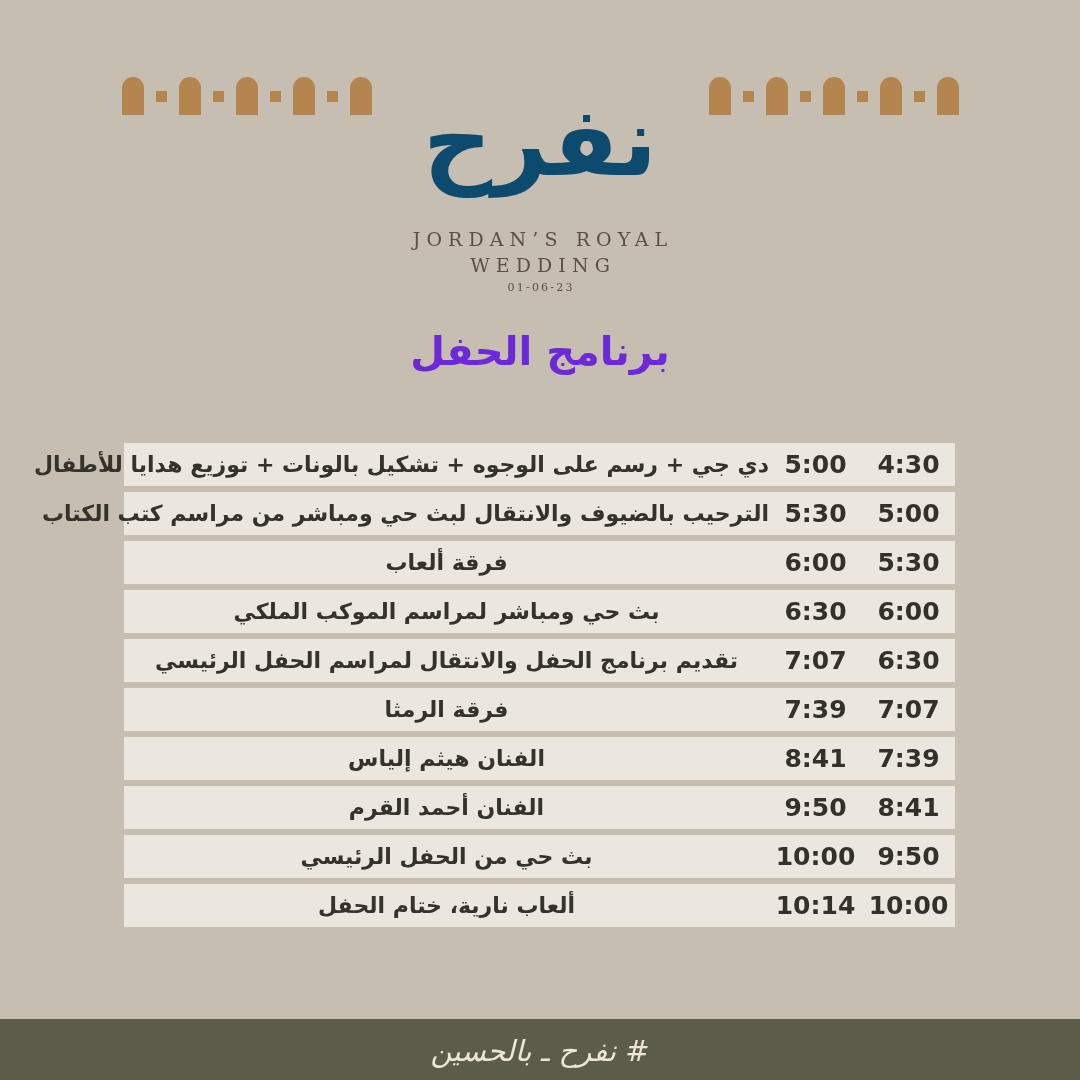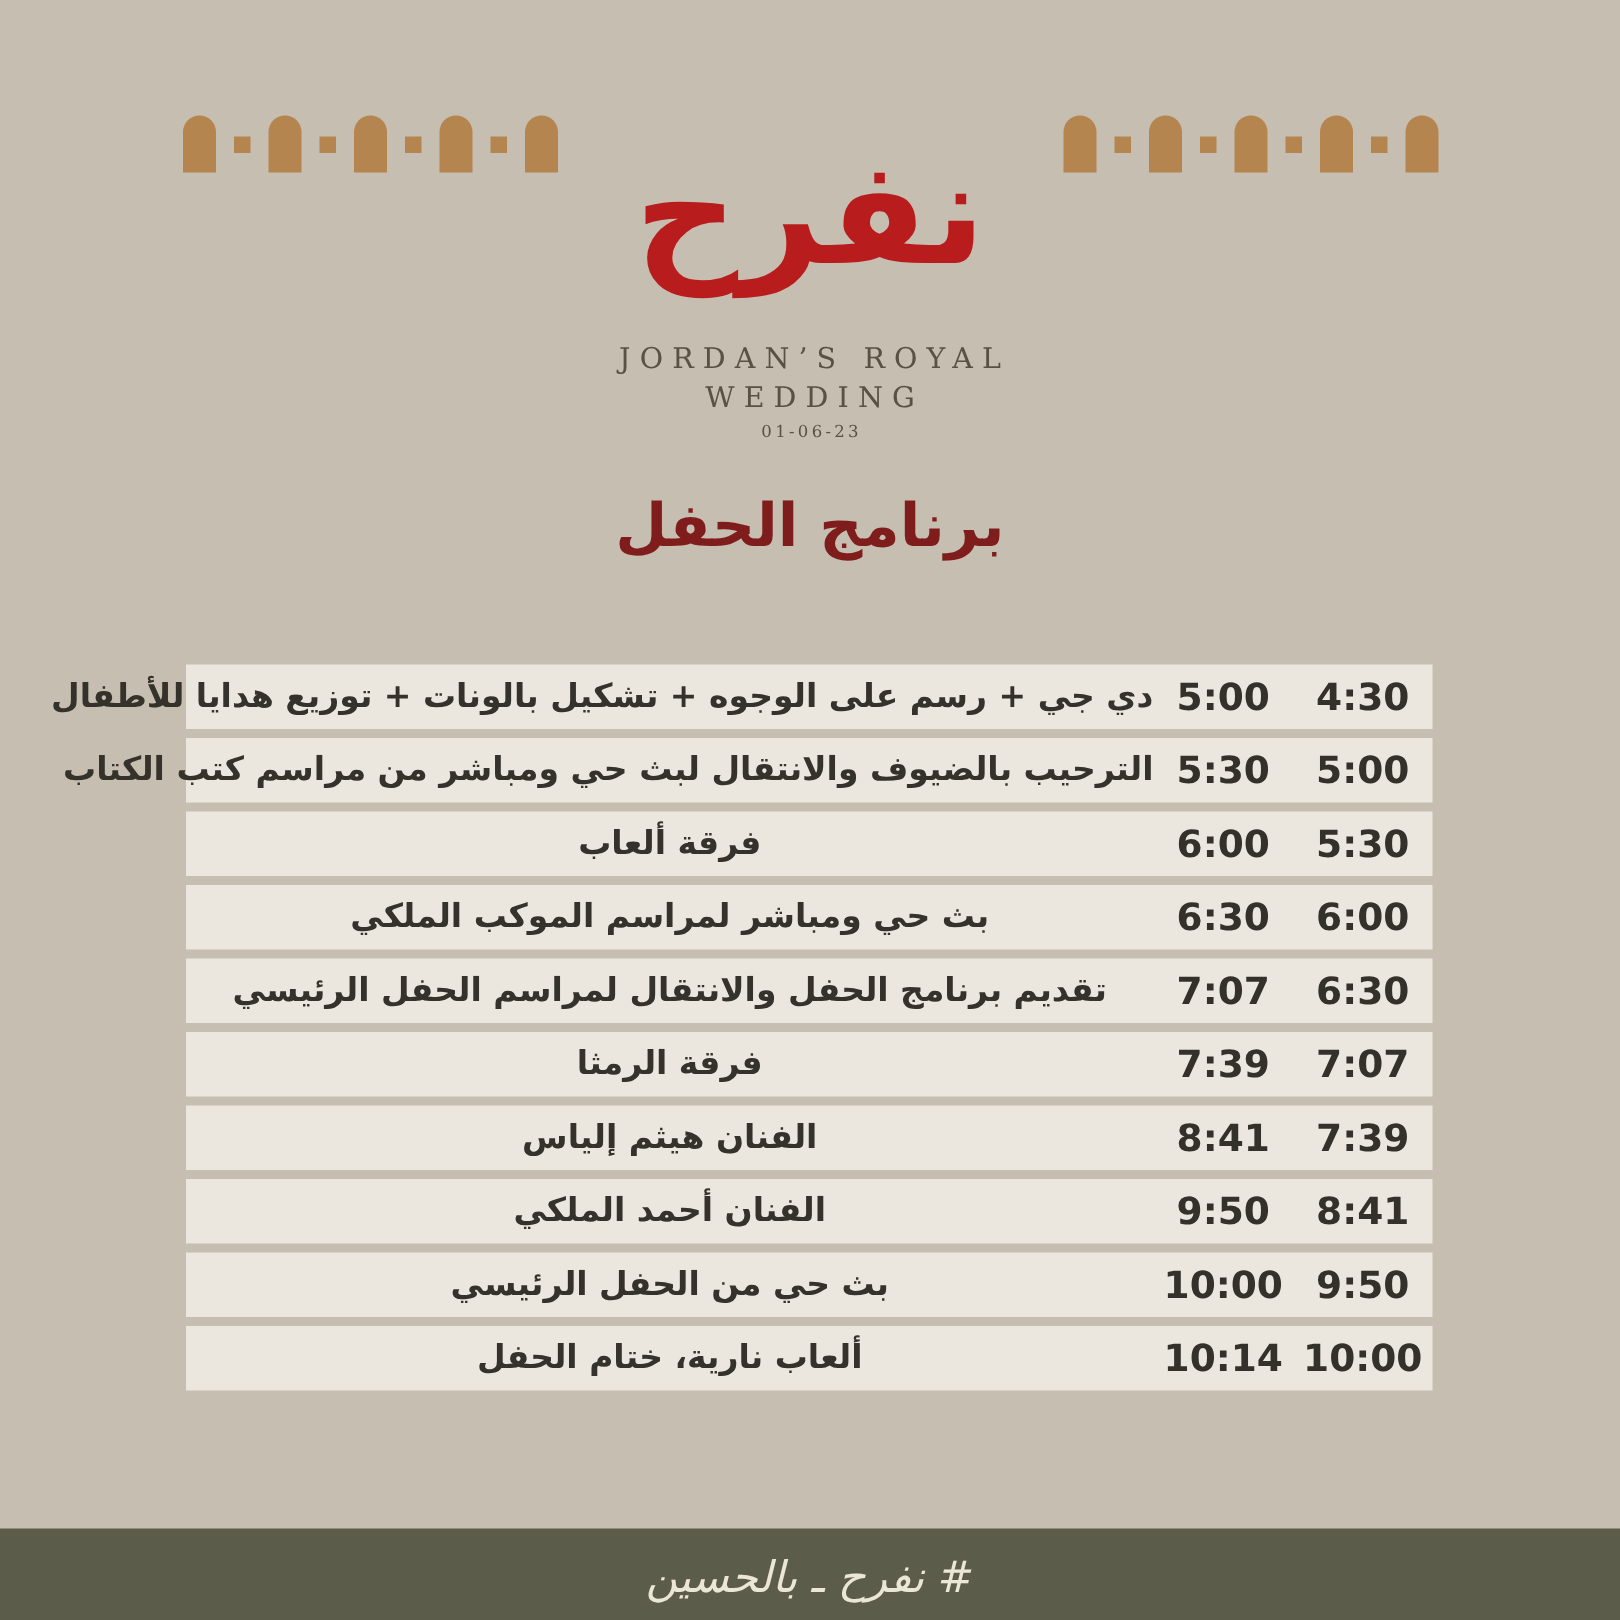--- a/index.html
+++ b/index.html
@@ -32,40 +32,40 @@
   .sq {
     width: 11px; height: 11px;
     background: #b5854f;
   }
 
   
   .logo {
     position: absolute; left: 0; top: 62px; width: 1080px;
     text-align: center;
     font-size: 96px; line-height: 160px;
-    color: #b91c1c;
+    color: #0c4a6e;
     font-weight: bold;
     direction: rtl;
   }
   .brand {
     position: absolute; left: 0; width: 1080px;
     text-align: center;
     font-family: "DejaVu Serif", serif;
     color: #5a5044;
   }
   .brand-line1 { top: 228px; font-size: 19px; letter-spacing: 0.32em; text-indent: 0.32em; }
   .brand-line2 { top: 254px; font-size: 19px; letter-spacing: 0.32em; text-indent: 0.32em; }
   .brand-date  { top: 281px; font-size: 11px; letter-spacing: 0.2em;  text-indent: 0.2em; }
 
   .page-title {
     position: absolute; left: 0; top: 328px; width: 1080px;
     text-align: center;
     direction: rtl;
     font-size: 40px; font-weight: bold;
-    color: #7f1d1d;
+    color: #6d28d9;
   }
 
   
   .table {
     position: absolute; left: 124px; top: 443px; width: 831px;
   }
   .row {
     height: 43px; margin-bottom: 6px;
     background: #ece7de;
     display: flex; direction: rtl;
@@ -175,21 +175,21 @@
 
   <div class="row">
     <div class="cell time start">7:39</div>
     <div class="cell time end">8:41</div>
     <div class="cell activity">الفنان هيثم إلياس</div>
   </div>
 
   <div class="row">
     <div class="cell time start">8:41</div>
     <div class="cell time end">9:50</div>
-    <div class="cell activity">الفنان أحمد الملكي</div>
+    <div class="cell activity">الفنان أحمد القرم</div>
   </div>
 
   <div class="row">
     <div class="cell time start">9:50</div>
     <div class="cell time end">10:00</div>
     <div class="cell activity">بث حي من الحفل الرئيسي</div>
   </div>
 
   <div class="row">
     <div class="cell time start">10:00</div>

